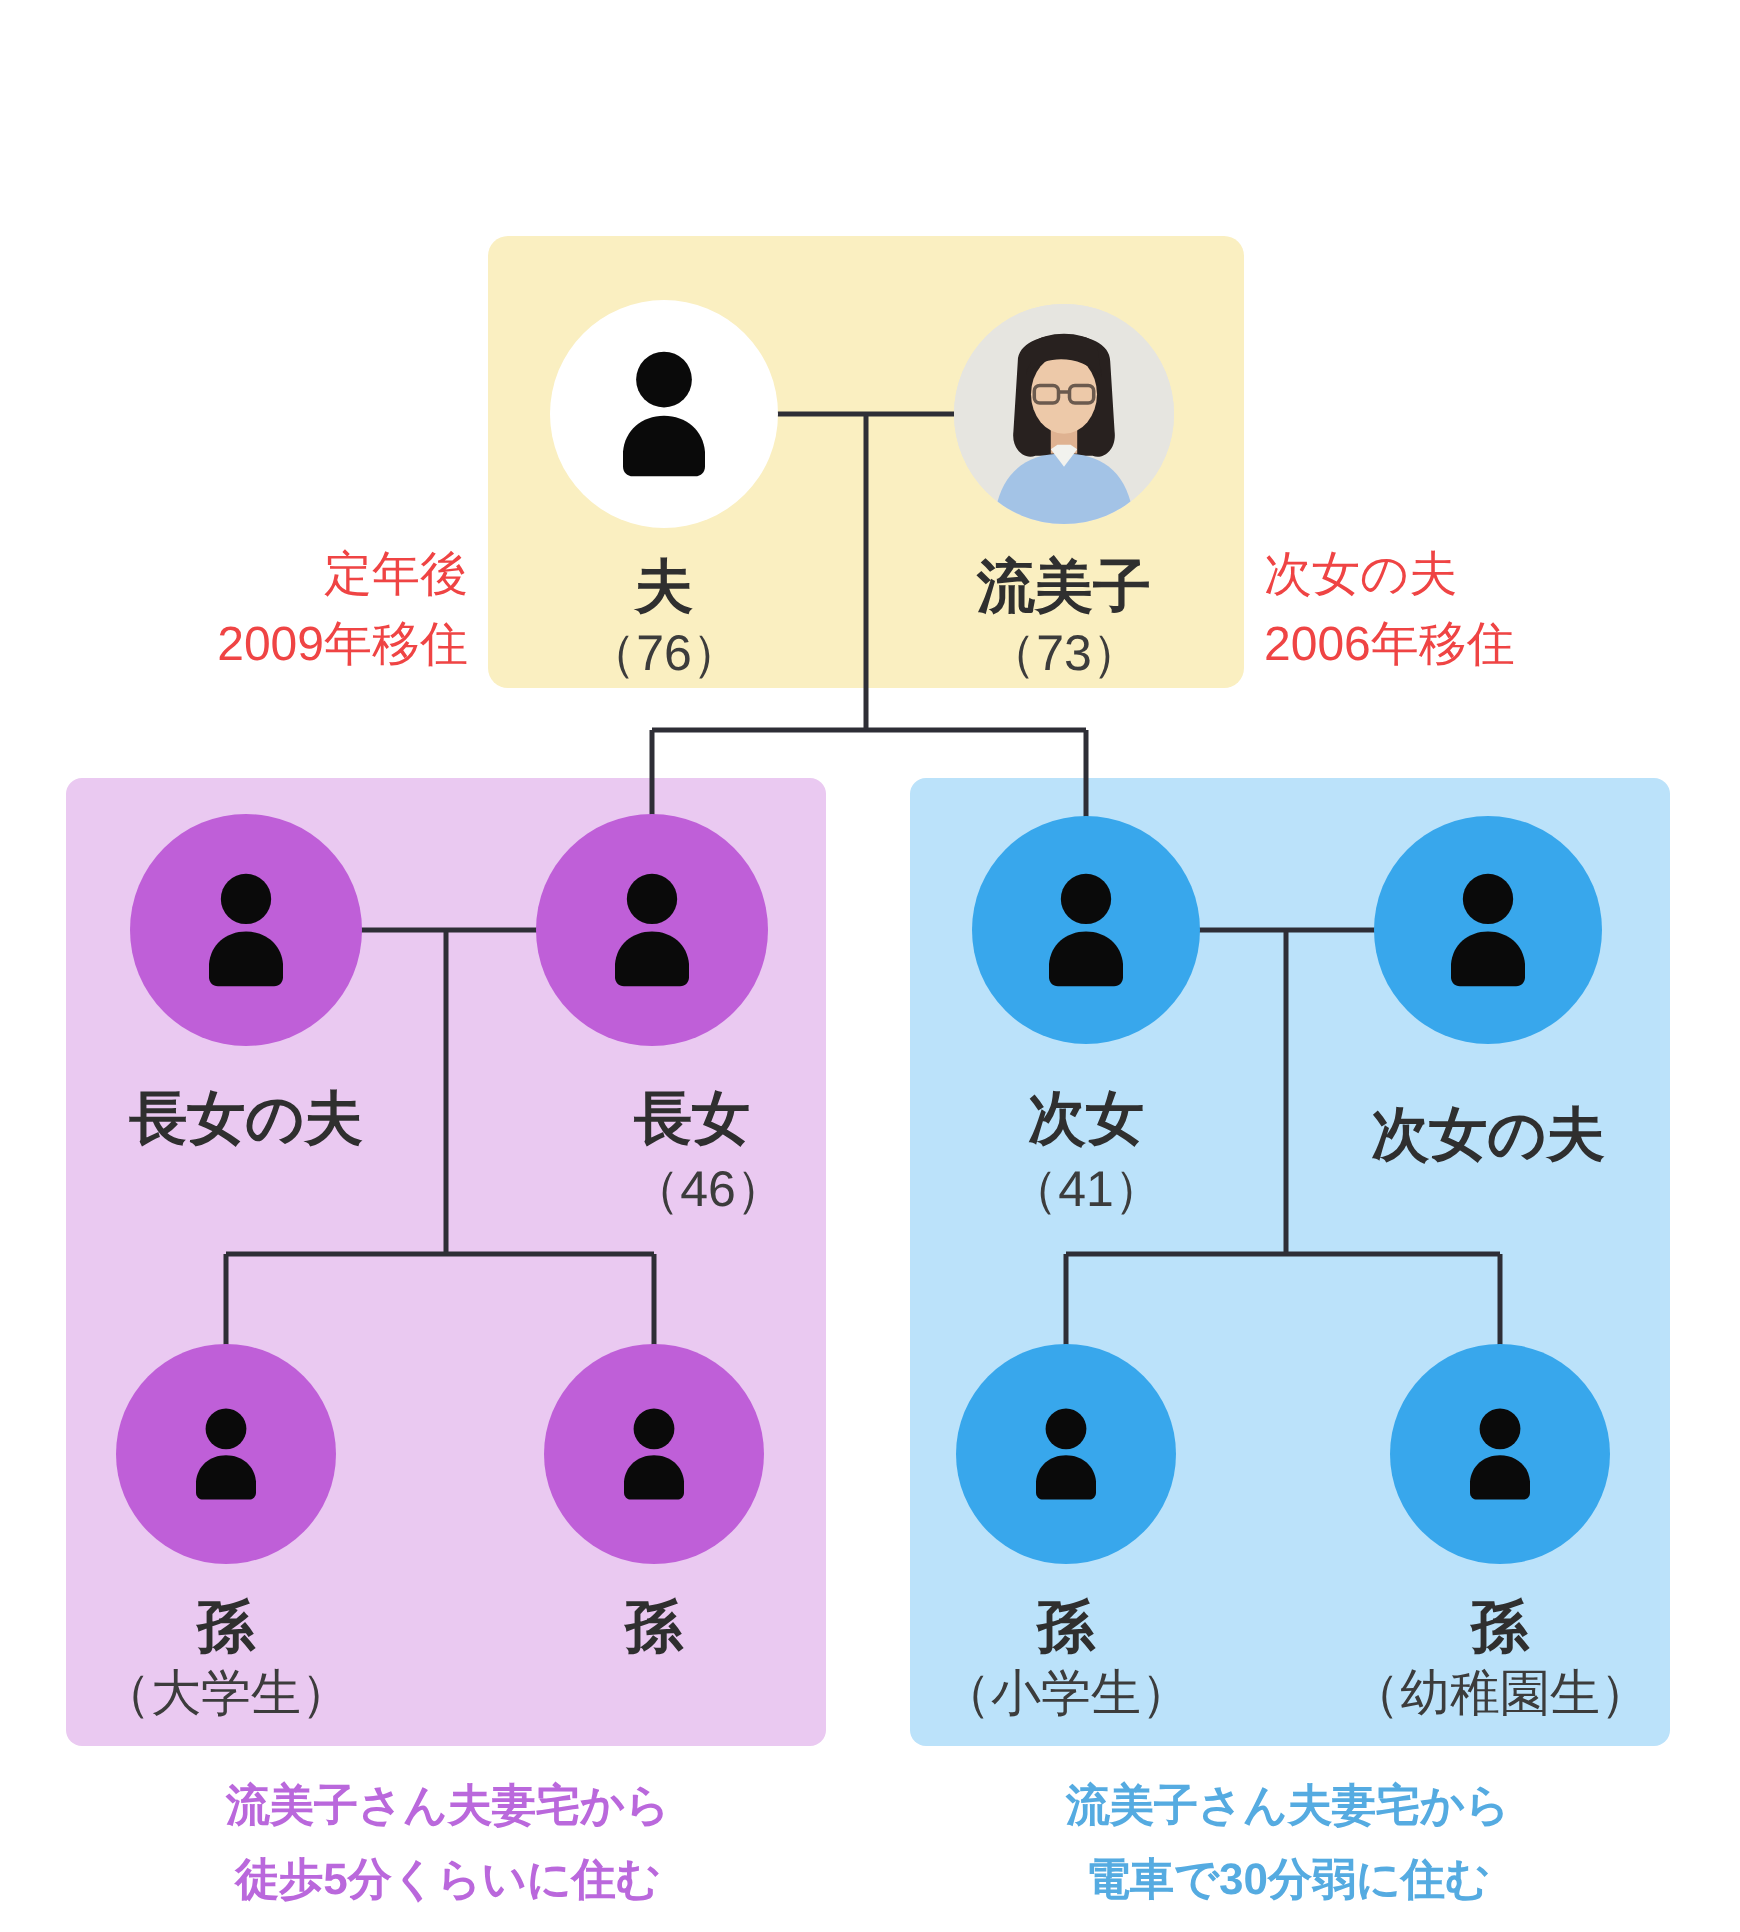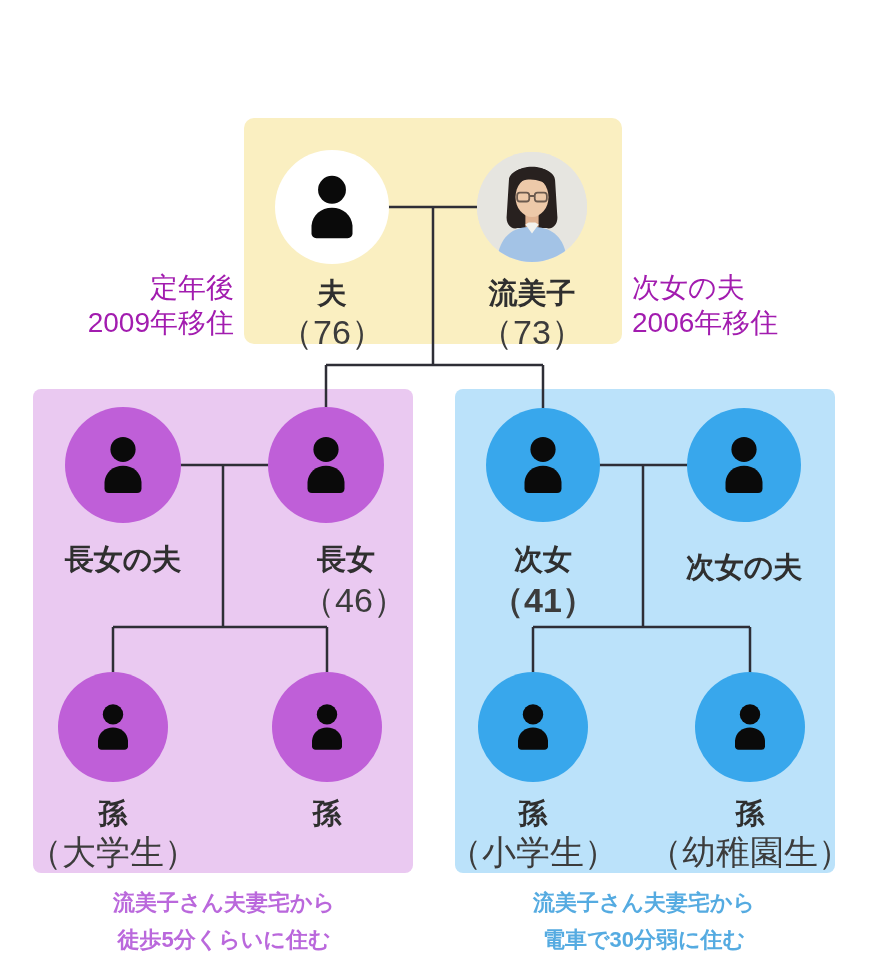--- a/index.html
+++ b/index.html
@@ -28,24 +28,24 @@
   }
   .c-white{background:#ffffff;}
   .c-purple{background:#bf5fd8;}
   .c-blue{background:#38a7ec;}
   .person{display:block;}
   .label{
     position:absolute;transform:translateX(-50%);
     white-space:nowrap;text-align:center;
   }
   .name{font-size:29px;font-weight:bold;color:#2f2f2f;}
-  .age{font-size:34px;font-weight:400;color:#3c3c3c;}
+  .age{font-size:25px;font-weight:400;color:#3c3c3c;}
   .note{
-    position:absolute;font-size:28px;line-height:35px;
-    color:#a21caf;font-weight:400;white-space:nowrap;
+    position:absolute;font-size:24px;line-height:35px;
+    color:#ef4444;font-weight:400;white-space:nowrap;
   }
   .note-left{right:636px;top:270px;text-align:right;}
   .note-right{left:632px;top:270px;text-align:left;}
   .caption{
     position:absolute;transform:translateX(-50%);
     font-size:22px;line-height:37px;font-weight:600;
     text-align:center;white-space:nowrap;
   }
   .caption-left{left:224px;top:884px;color:#ba68dc;}
   .caption-right{left:644px;top:884px;color:#55abe1;}
@@ -170,21 +170,21 @@
         <use href="#person-shape"></use>
       </svg>
   </div>
   <div class="circle c-blue" style="left:695px;top:672px;width:110px;height:110px;">
     <svg class="person" width="60" height="60" viewBox="0 0 100 100">
         <use href="#person-shape"></use>
       </svg>
   </div>
 
   <div class="label name" style="left:543px;top:540px;">次女</div>
-  <div class="label age" style="left:543px;top:578px;font-weight:bold;">（41）</div>
+  <div class="label age" style="left:543px;top:578px;">（41）</div>
   <div class="label name" style="left:744px;top:548px;">次女の夫</div>
   <div class="label name" style="left:533px;top:794px;">孫</div>
   <div class="label age" style="left:533px;top:830px;">（小学生）</div>
   <div class="label name" style="left:750px;top:794px;">孫</div>
   <div class="label age" style="left:750px;top:830px;">（幼稚園生）</div>
 
   <div class="caption caption-left">
     <div>流美子さん夫妻宅から</div>
     <div>徒歩5分くらいに住む</div>
   </div>

